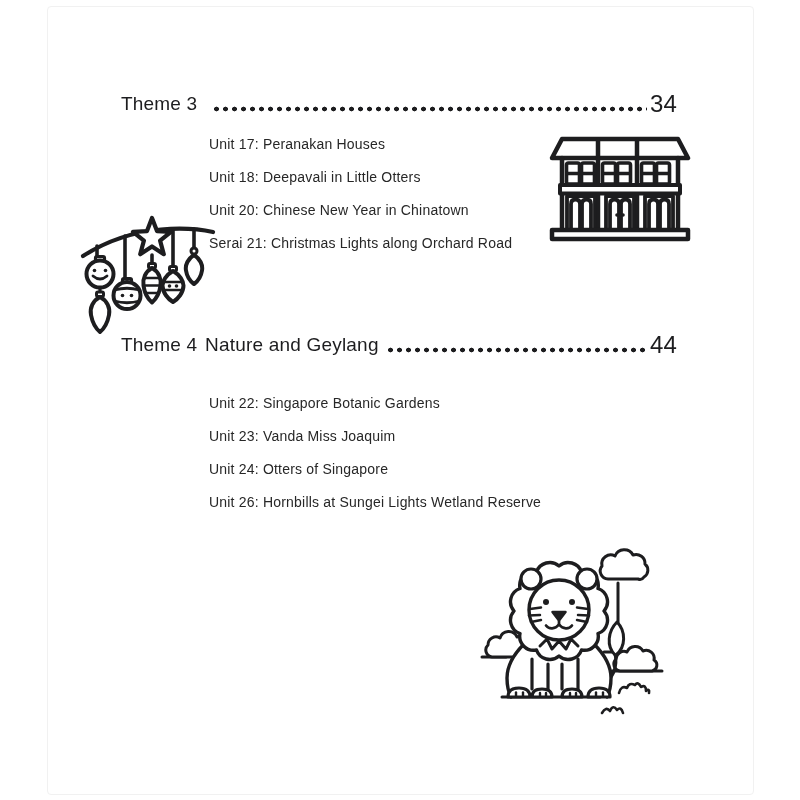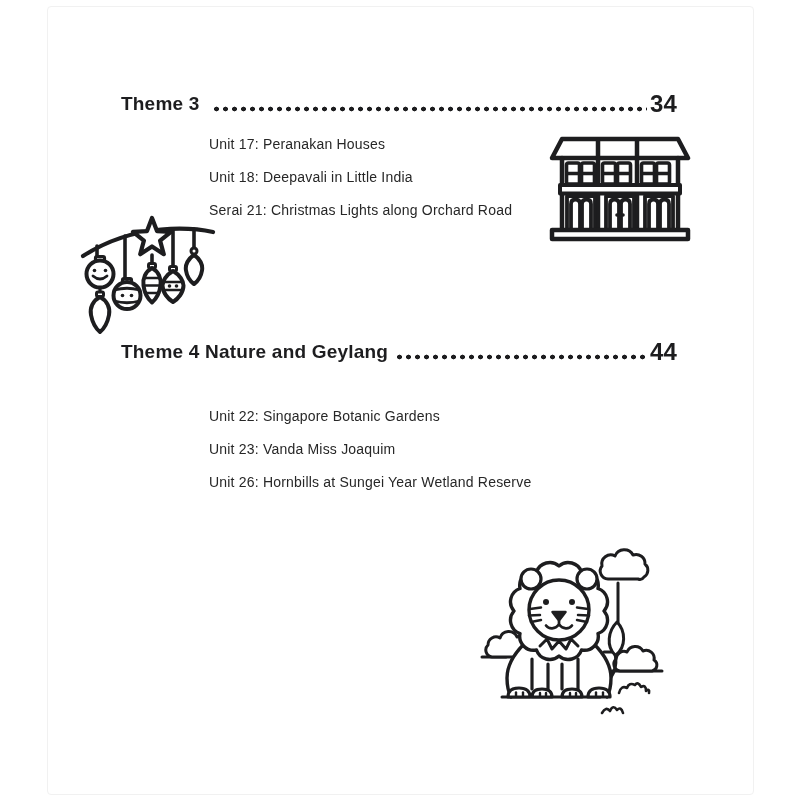--- a/index.html
+++ b/index.html
@@ -7,71 +7,73 @@
     width:800px;height:800px;position:relative;background:#ffffff;
     font-family:"Liberation Sans","DejaVu Sans",sans-serif;
     overflow:hidden;color:#1d1d1f;
   }
   .page-edge{
     position:absolute;left:47px;top:6px;width:705px;height:787px;
     border:1px solid #f1f1f1;border-radius:4px;pointer-events:none;
   }
   .toc-heading{
     position:absolute;display:flex;align-items:flex-end;width:556px;
-    font-weight:700;font-size:19px;line-height:23px;letter-spacing:.2px;color:#1d1d1f;
+    font-weight:400;font-size:19px;line-height:23px;letter-spacing:.2px;color:#1d1d1f;
     white-space:nowrap;
   }
   .theme-label{flex:none;width:84px;}
   .theme-title{flex:none;}
   .leader{
     flex:1;height:6px;margin:0 3px 3px 7px;
     background-image:radial-gradient(circle,#1d1d1f 2.1px,rgba(0,0,0,0) 2.7px);
     background-size:9px 6px;background-repeat:repeat-x;background-position:0 50%;
   }
   .page-num{flex:none;font-size:24px;line-height:23px;}
   .units{
     position:absolute;list-style:none;margin:4px;padding:0;
     font-size:14px;letter-spacing:.2px;color:#272727;white-space:nowrap;
   }
   .units li{height:32.9px;display:flex;align-items:center;}
   #heading-3{left:121px;top:92px;}
   #units-3{left:205px;top:124px;}
-  #heading-4{left:121px;top:340px;}
-  #units-4{left:205px;top:396px;}
+  #heading-4{left:121px;top:333px;}
+  #units-4{left:205px;top:383px;}
   .ill{position:absolute;}
   #ill-garland{left:77px;top:214px;}
   #ill-shophouse{left:549px;top:132px;}
   #ill-lion{left:480px;top:543px;}
 </style>
 </head>
 <body>
 
 <div class="page-edge"></div>
 
 <div class="toc-heading" id="heading-3">
   <span class="theme-label">Theme 3</span>
   <span class="leader"></span>
   <span class="page-num">34</span>
 </div>
 <ul class="units" id="units-3">
   <li>Unit 17: Peranakan Houses</li>
-  <li>Unit 18: Deepavali in Little India</li>
+  <li>Unit 18: Deepavali in Little Otters</li>
+  <li>Unit 20: Chinese New Year in Chinatown</li>
   <li>Serai 21: Christmas Lights along Orchard Road</li>
 </ul>
 
 <div class="toc-heading" id="heading-4">
   <span class="theme-label">Theme 4</span>
   <span class="theme-title">Nature and Geylang</span>
   <span class="leader"></span>
   <span class="page-num">44</span>
 </div>
 <ul class="units" id="units-4">
   <li>Unit 22: Singapore Botanic Gardens</li>
   <li>Unit 23: Vanda Miss Joaquim</li>
-  <li>Unit 26: Hornbills at Sungei Year Wetland Reserve</li>
+  <li>Unit 24: Otters of Singapore</li>
+  <li>Unit 26: Hornbills at Sungei Lights Wetland Reserve</li>
 </ul>
 
 <svg class="ill" id="ill-garland" width="142" height="126" viewBox="0 0 142 126">
   <g stroke="#1d1d1f" stroke-linecap="round" stroke-linejoin="round" fill="none">
 
     <path d="M20,32 V44" stroke-width="3.6"></path>
     <path d="M48,22 V66" stroke-width="3.6"></path>
     <path d="M75,41 V52" stroke-width="3.6"></path>
     <path d="M96,15 V54" stroke-width="3.6"></path>
     <path d="M117,15 V36" stroke-width="3.6"></path>

